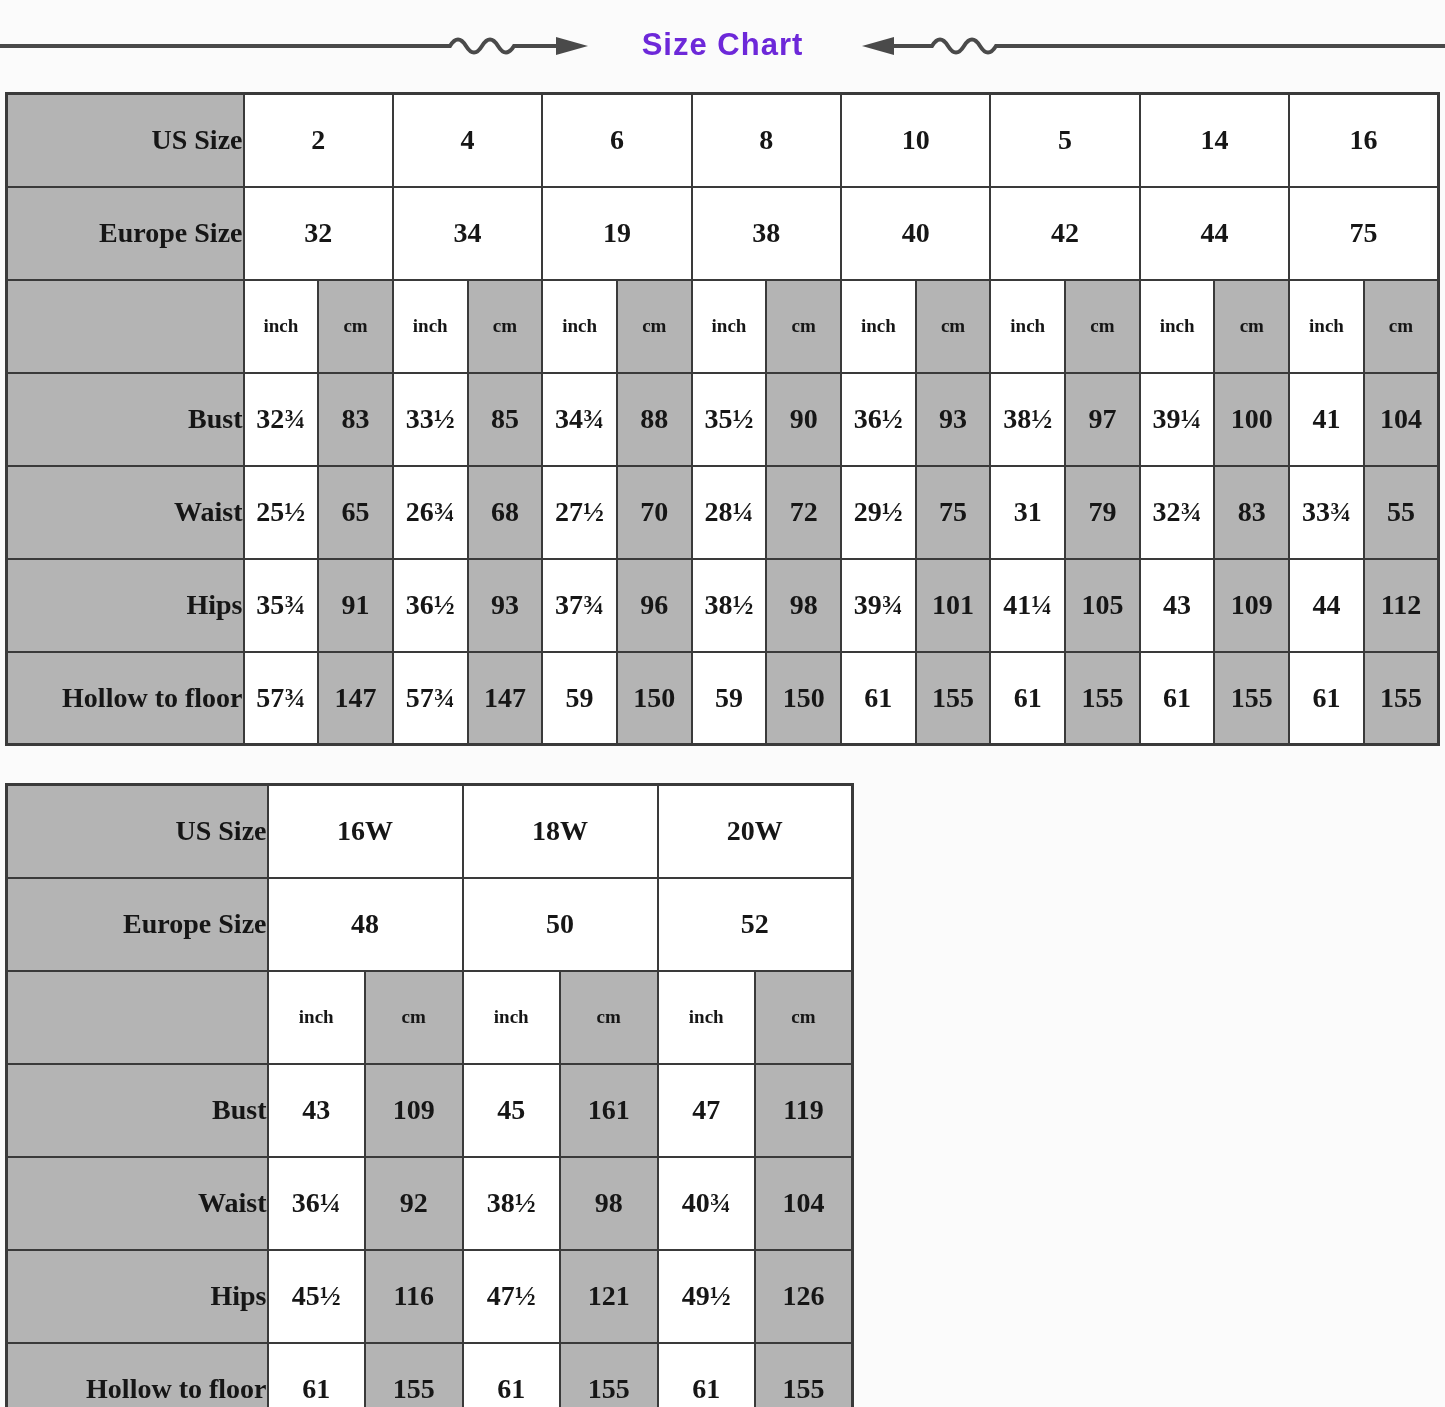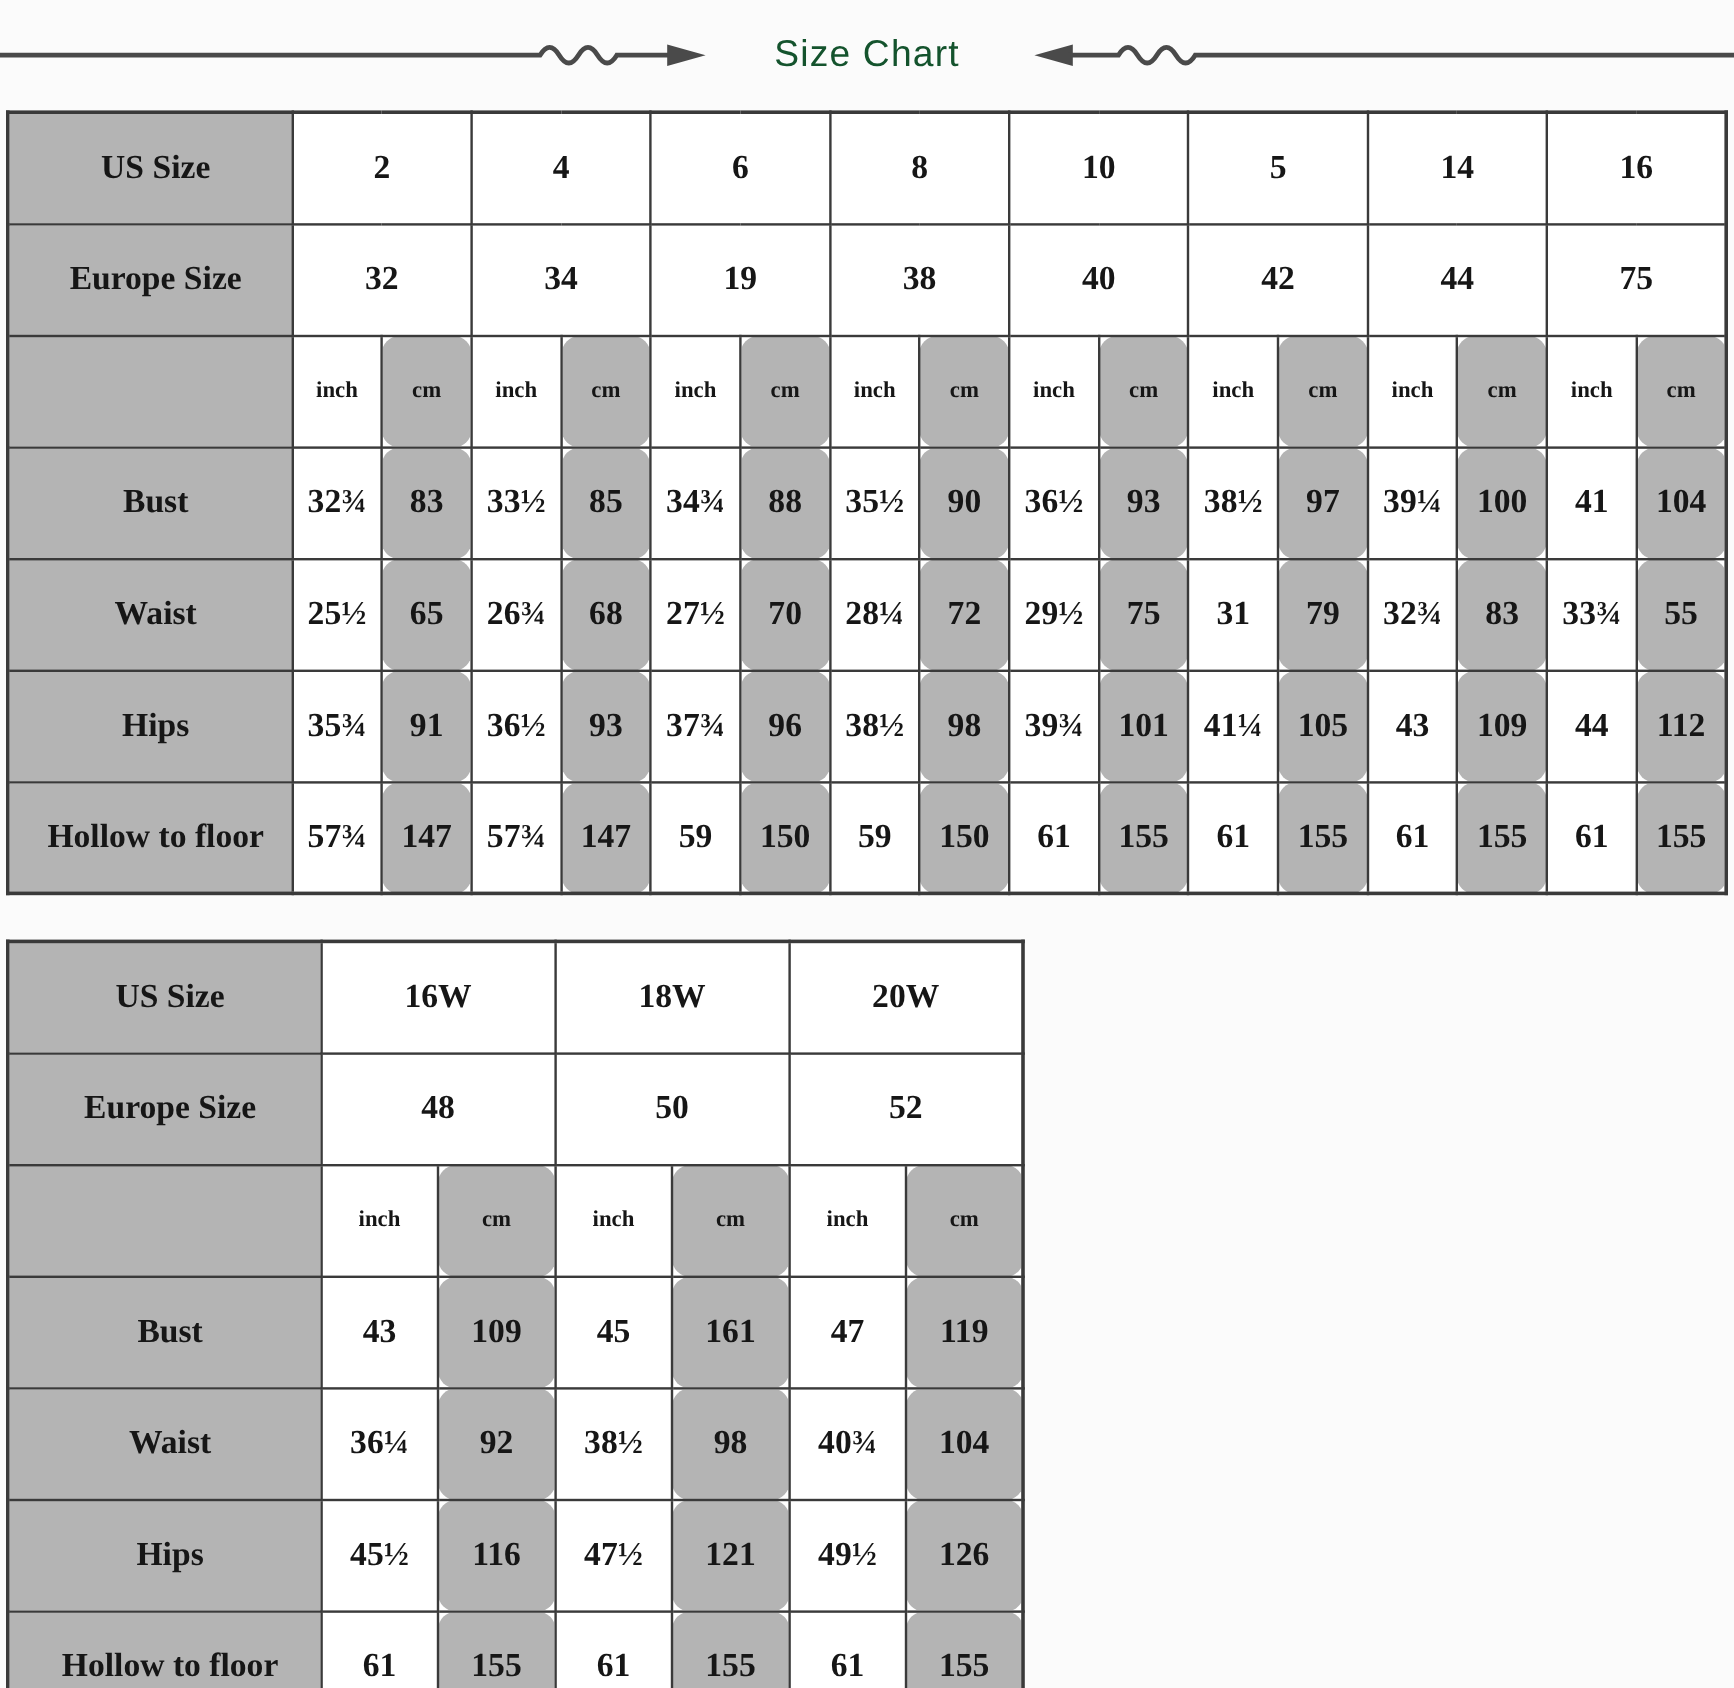--- a/index.html
+++ b/index.html
@@ -25,23 +25,24 @@
   }
   .page-header svg { position: absolute; top: 0; }
   .arrow-left  { left: 0; }
   .arrow-right { right: 0; }
   .page-title {
     position: absolute;
     top: 27px;
     left: 50%;
     transform: translateX(-50%);
     font-size: 31px;
-    color: #14532d;
+    color: #6d28d9;
     letter-spacing: 1px;
     white-space: nowrap;
+    font-weight: bold;
   }
   .tables-wrap { margin-left: 5px; }
   table.size-chart {
     border-collapse: collapse;
     table-layout: fixed;
     border: 3px solid var(--border);
     background: var(--cellwhite);
     font-family: "Liberation Serif", "DejaVu Serif", serif;
     font-weight: bold;
     color: var(--text);
@@ -51,25 +52,25 @@
   table.size-chart td {
     border: 2px solid var(--border);
     text-align: center;
     vertical-align: middle;
     font-size: 28px;
     padding: 0;
     overflow: hidden;
   }
   table.size-chart th.label {
     background: var(--shaded);
-    text-align: center;
+    text-align: right;
     padding-left: 9px;
     font-size: 28px;
   }
-  table.size-chart td.shaded { background: var(--shaded); border-radius: 15px; }
+  table.size-chart td.shaded { background: var(--shaded); }
   table.size-chart td.unit { font-size: 19px; }
   table.t1 { width: 1435px; }
   table.t1 th.label { width: 237px; }
   table.t2 { width: 849px; margin-top: 37px; }
   table.t2 th.label { width: 261px; }
 </style>
 </head>
 <body>
 
 <div class="page-header">

